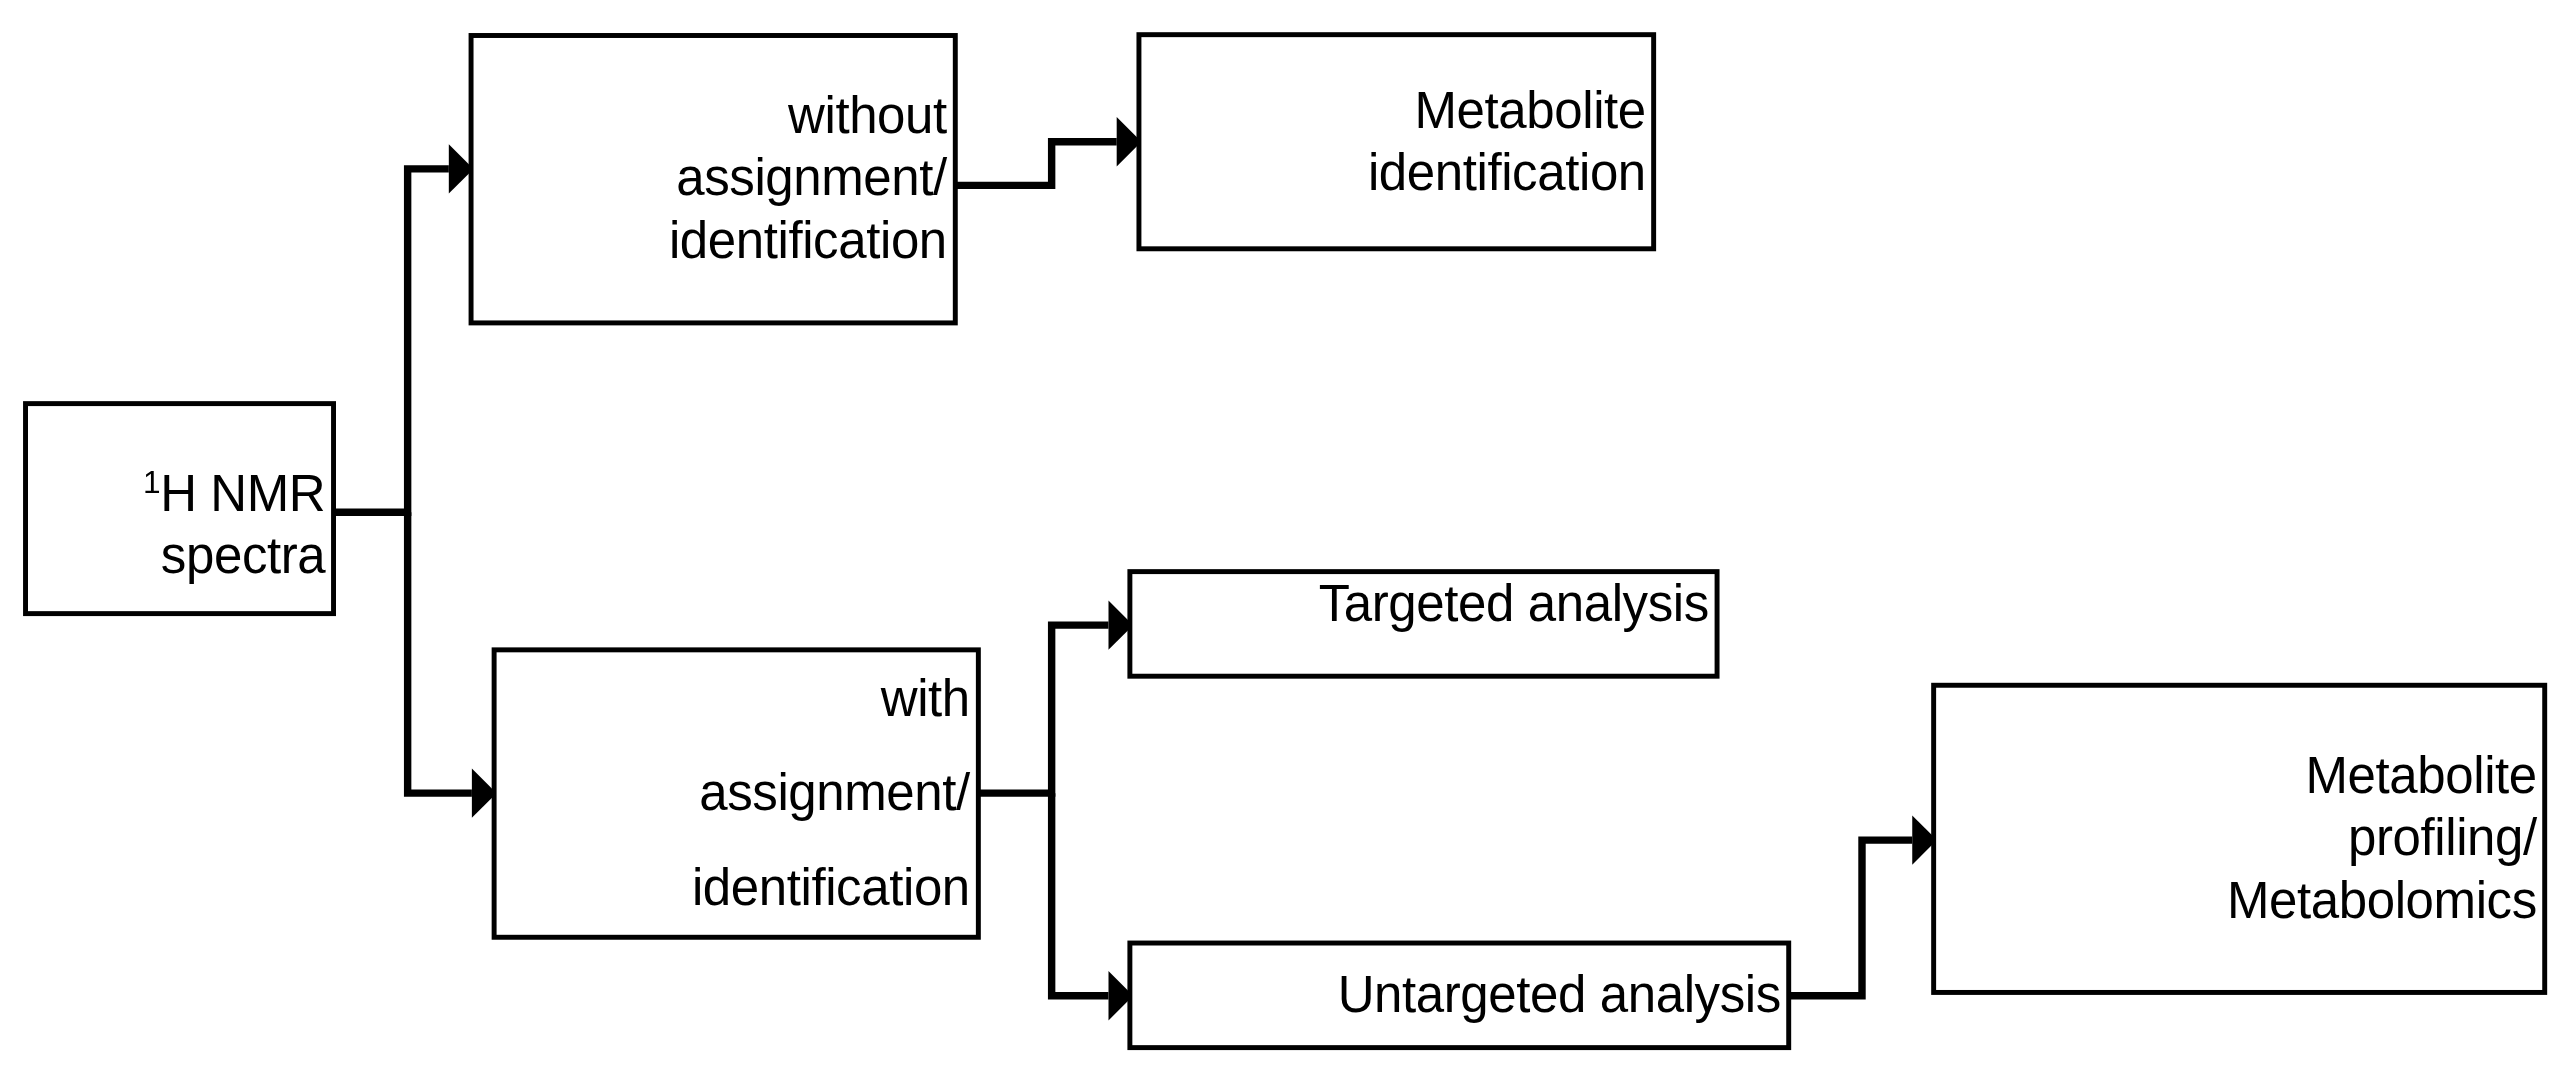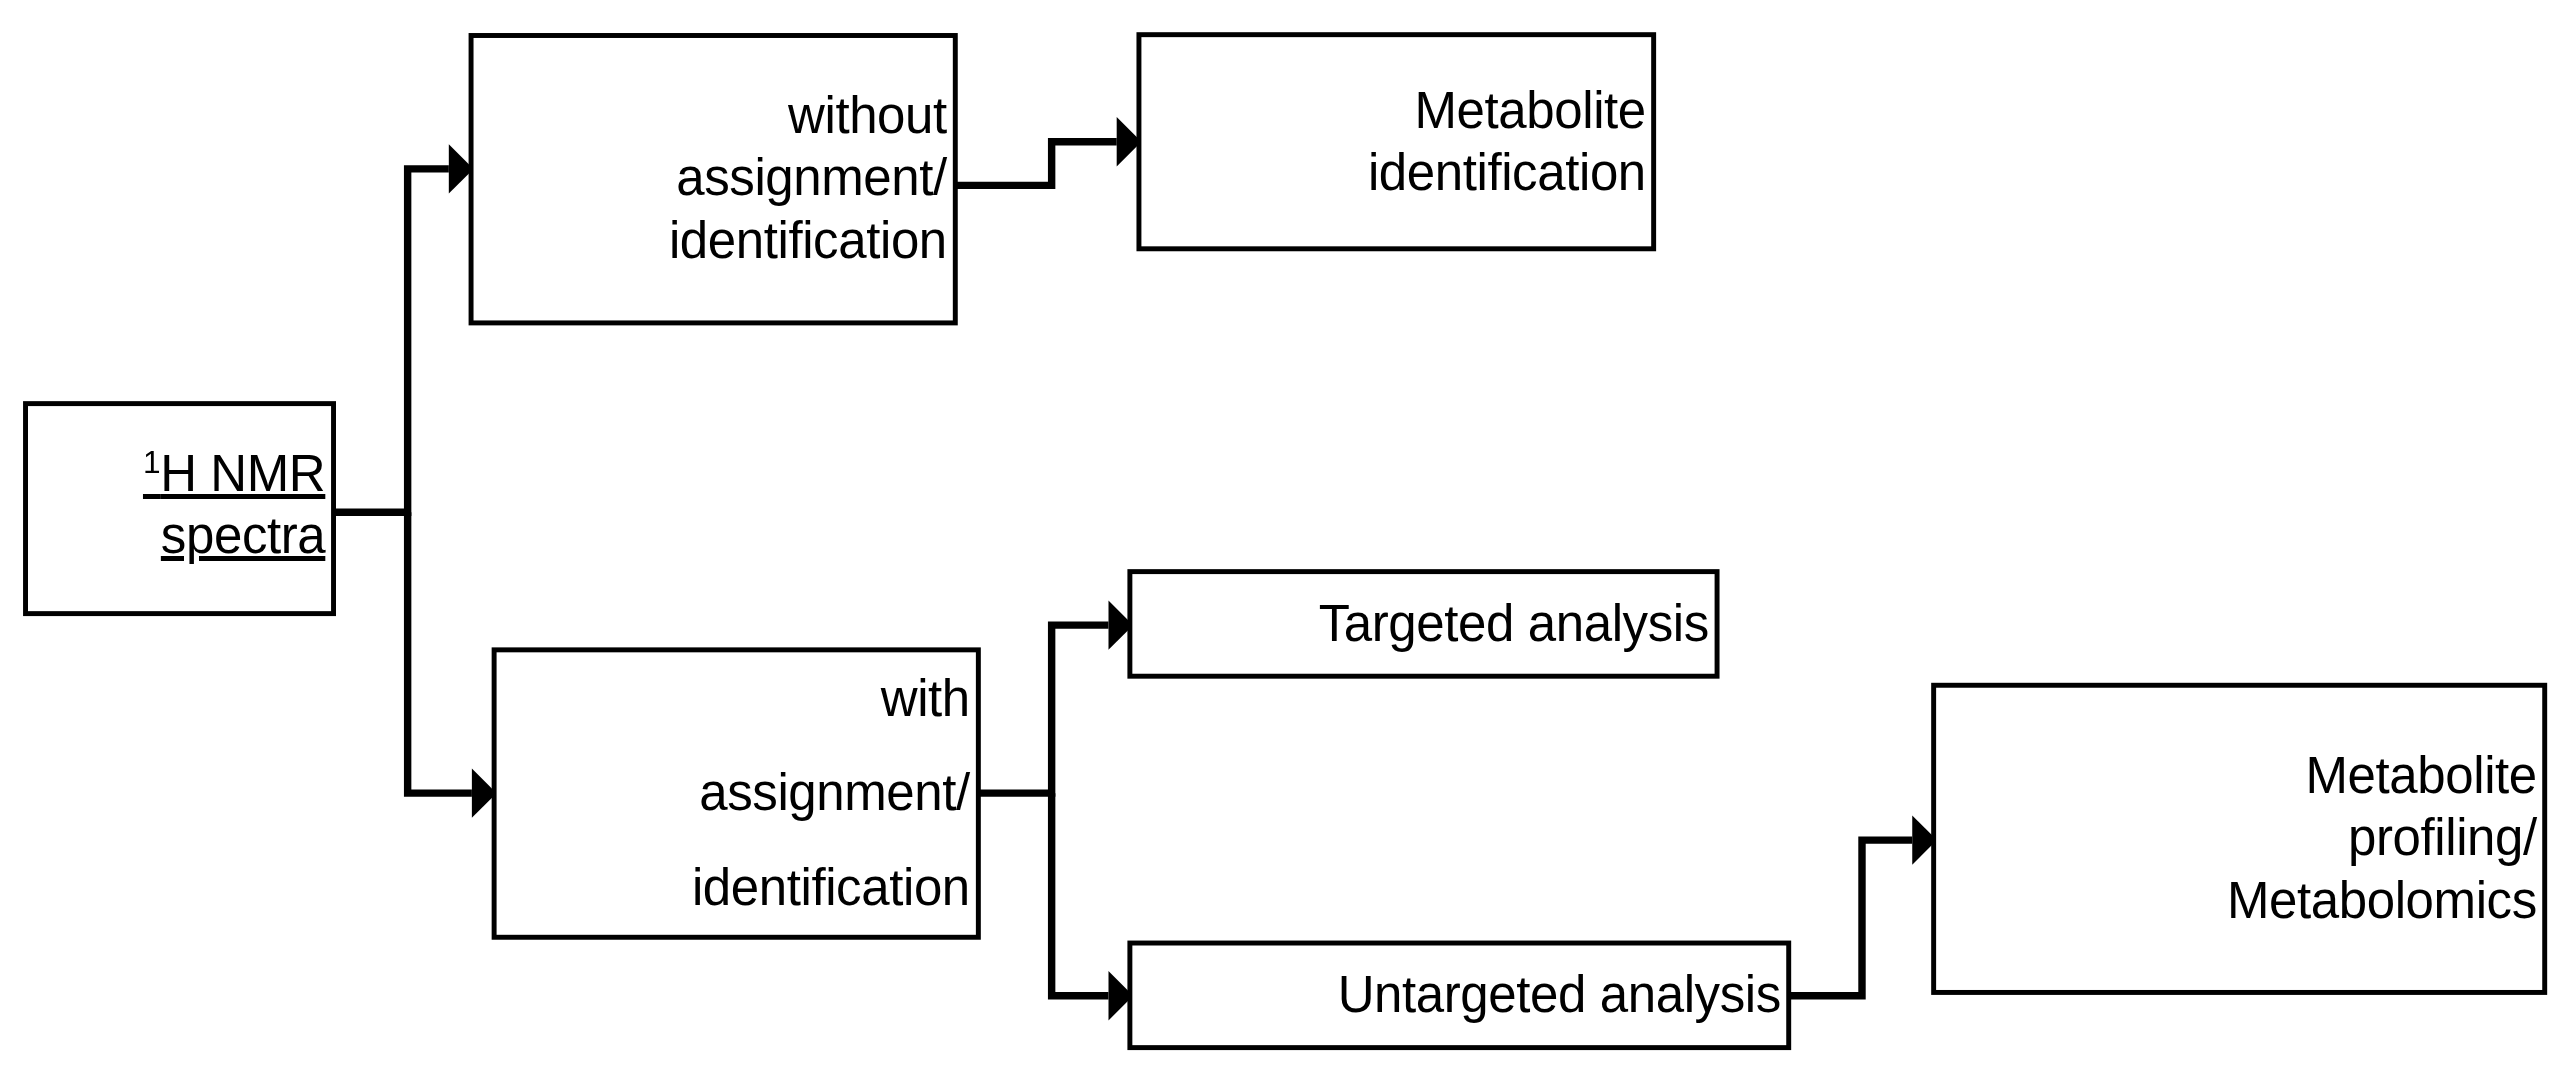--- a/index.html
+++ b/index.html
@@ -112,21 +112,21 @@
       <rect class="node-rect" x="31" y="490" width="374" height="255"></rect>
       <rect class="node-rect" x="572" y="43" width="588" height="349"></rect>
       <rect class="node-rect" x="1383" y="42" width="625" height="260"></rect>
       <rect class="node-rect" x="600" y="789" width="588" height="349"></rect>
       <rect class="node-rect" x="1372" y="694" width="713" height="127"></rect>
       <rect class="node-rect" x="1372" y="1145" width="800" height="127"></rect>
       <rect class="node-rect" x="2348" y="832" width="742" height="373"></rect>
     </g>
   </svg>
 
-  <div class="node-label" style="left:25.5px; top:400px; width:308px; height:210px;text-decoration:underline;">
+  <div class="node-label" style="left:25.5px; top:420px; width:308px; height:210px;">
     <span class="ln"><span class="sup">1</span><span>H NMR</span></span>
     <span class="ln">spectra</span>
   </div>
 
   <div class="node-label" style="left:471px; top:35px; width:484px; height:287px;">
     <span class="ln">without</span>
     <span class="ln">assignment/</span>
     <span class="ln">identification</span>
   </div>
 
@@ -134,21 +134,21 @@
     <span class="ln">Metabolite</span>
     <span class="ln">identification</span>
   </div>
 
   <div class="node-label" style="left:494px; top:650px; width:484px; height:287px;gap:32px;">
     <span class="ln">with</span>
     <span class="ln">assignment/</span>
     <span class="ln">identification</span>
   </div>
 
-  <div class="node-label" style="left:1130px; top:572px; width:587px; height:105px;">
+  <div class="node-label" style="left:1130px; top:552px; width:587px; height:105px;">
     <span class="ln">Targeted analysis</span>
   </div>
 
   <div class="node-label" style="left:1130px; top:943px; width:659px; height:105px;">
     <span class="ln">Untargeted analysis</span>
   </div>
 
   <div class="node-label" style="left:1934px; top:685px; width:611px; height:307px;">
     <span class="ln">Metabolite</span>
     <span class="ln">profiling/</span>

